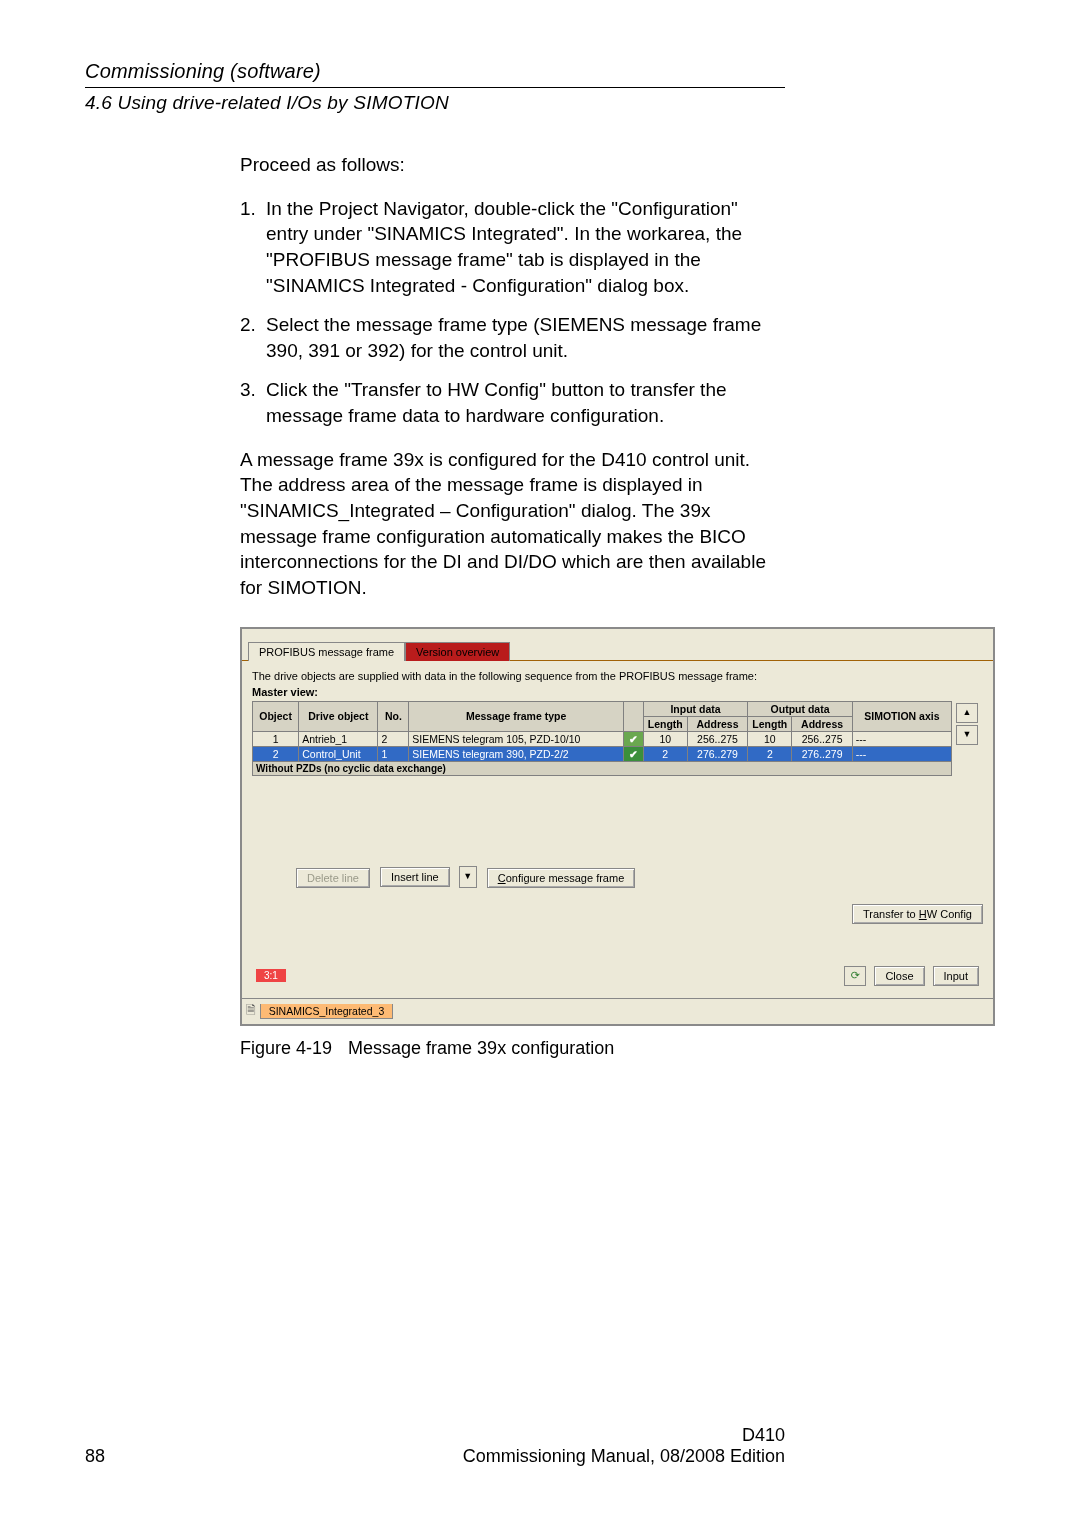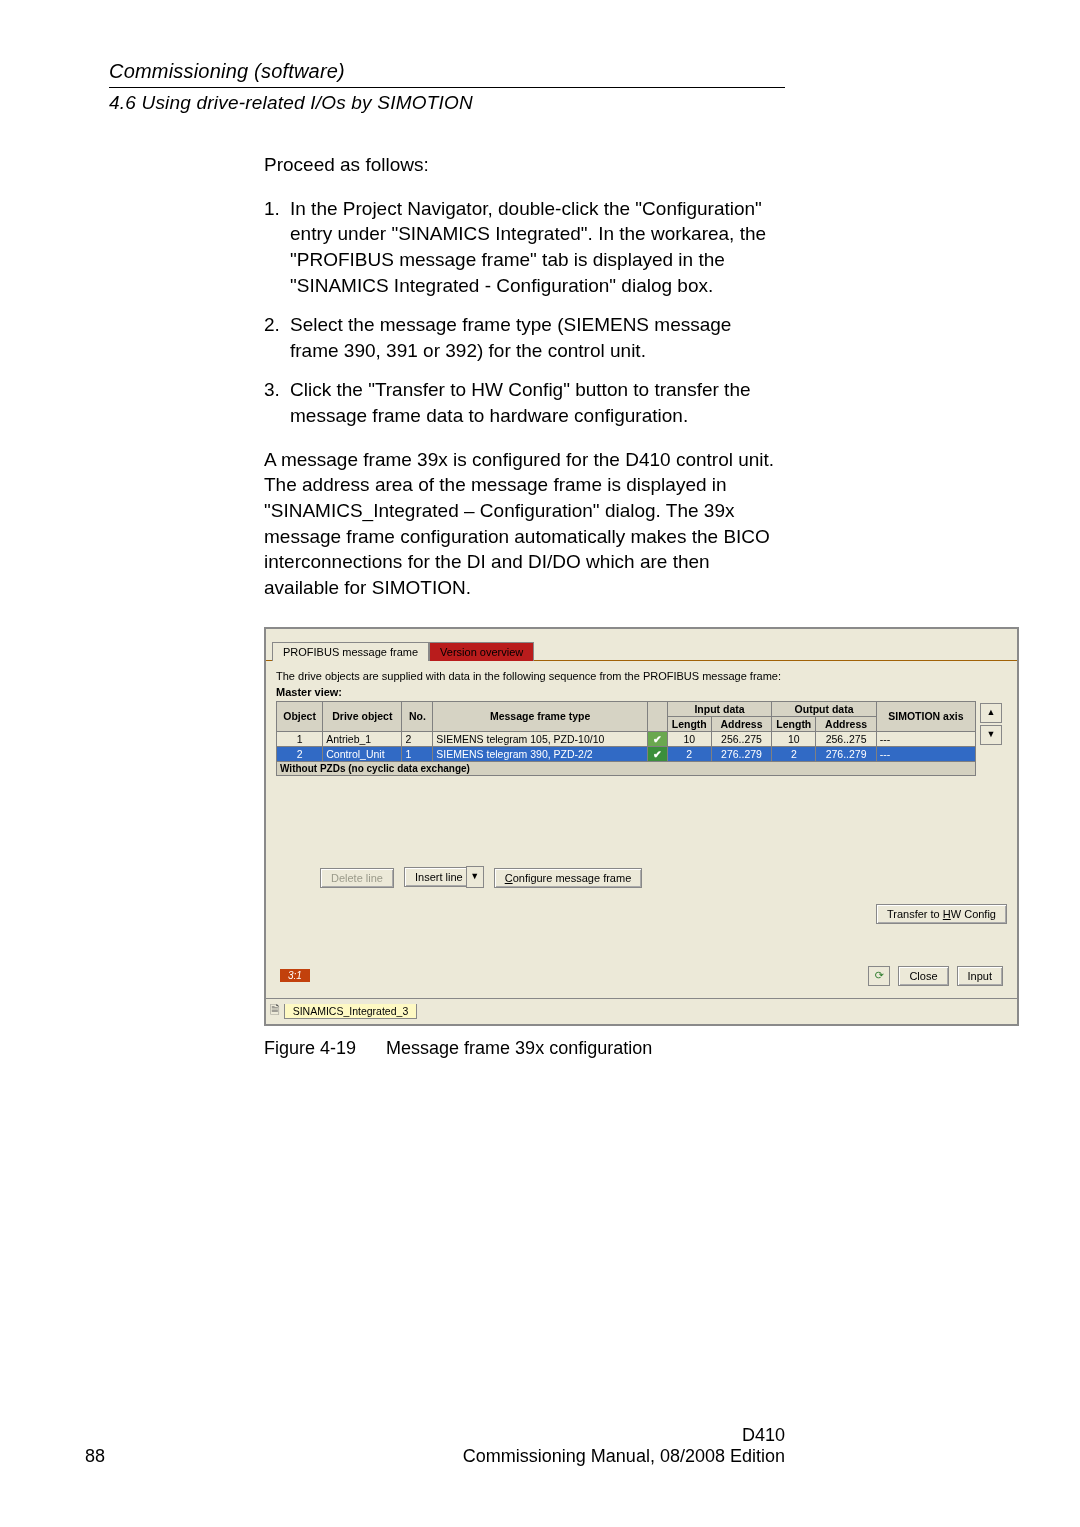--- a/index.html
+++ b/index.html
@@ -7,21 +7,21 @@
     padding: 0;
     background: #fff;
     font-family: Arial, Helvetica, sans-serif;
     color: #000;
   }
   .page {
     width: 870px;
     height: 1527px;
     position: relative;
     box-sizing: border-box;
-    padding: 60px 85px 60px 109px;
+    padding: 60px 85px 60px 85px;
   }
   .header-italic {
     font-style: italic;
     font-size: 20px;
     letter-spacing: 0.2px;
   }
   .header-sub {
     font-style: italic;
     font-size: 19px;
     margin-top: 4px;
@@ -205,25 +205,24 @@
     margin-top: 16px;
   }
   .status-bar {
     margin-top: 40px;
     display: flex;
     align-items: center;
     gap: 8px;
     padding: 2px 4px;
   }
   .status-chip {
-    background: #c2410c;
+    background: #ef4444;
     color: #fff;
     font-size: 10px;
     padding: 1px 8px;
-    font-style: italic;
   }
   .status-icon {
     margin-left: auto;
     width: 20px;
     height: 18px;
     background: #ece9d8;
     border: 1px solid #888;
     color: #2a7a2a;
     font-size: 11px;
     text-align: center;
@@ -235,31 +234,31 @@
     align-items: center;
     padding: 2px 4px;
     gap: 4px;
     background: #ece9d8;
   }
   .page-icon {
     font-size: 12px;
     color: #555;
   }
   .bottom-tab {
-    background: #fef9c3;
+    background: #fdba74;
     border: 1px solid #888;
     border-top: none;
     padding: 1px 8px;
     font-size: 10.5px;
   }
   .figure-caption {
     margin-top: 12px;
     font-size: 18px;
     display: flex;
-    gap: 30px;
+    gap: 16px;
   }
   .footer {
     position: absolute;
     bottom: 60px;
     left: 85px;
     right: 85px;
     display: flex;
     justify-content: space-between;
     align-items: flex-end;
     font-size: 18px;
@@ -370,21 +369,21 @@
             </tbody>
           </table>
           <div class="scroll-buttons">
             <div class="sbtn">▲</div>
             <div class="sbtn">▼</div>
           </div>
         </div>
 
         <div class="btn-row">
           <button class="win-btn disabled">Delete line</button>
-          <div style="display:flex;align-items:center;">
+          <div style="display:flex;align-items:center;gap:17px;">
             <button class="win-btn">Insert line</button>
             <div class="dd-arrow">▼</div>
           </div>
           <button class="win-btn"><span class="ul">C</span><span>onfigure message frame</span></button>
         </div>
 
         <div class="transfer-row">
           <button class="win-btn">Transfer to <span class="ul">H</span>W Config</button>
         </div>
 

